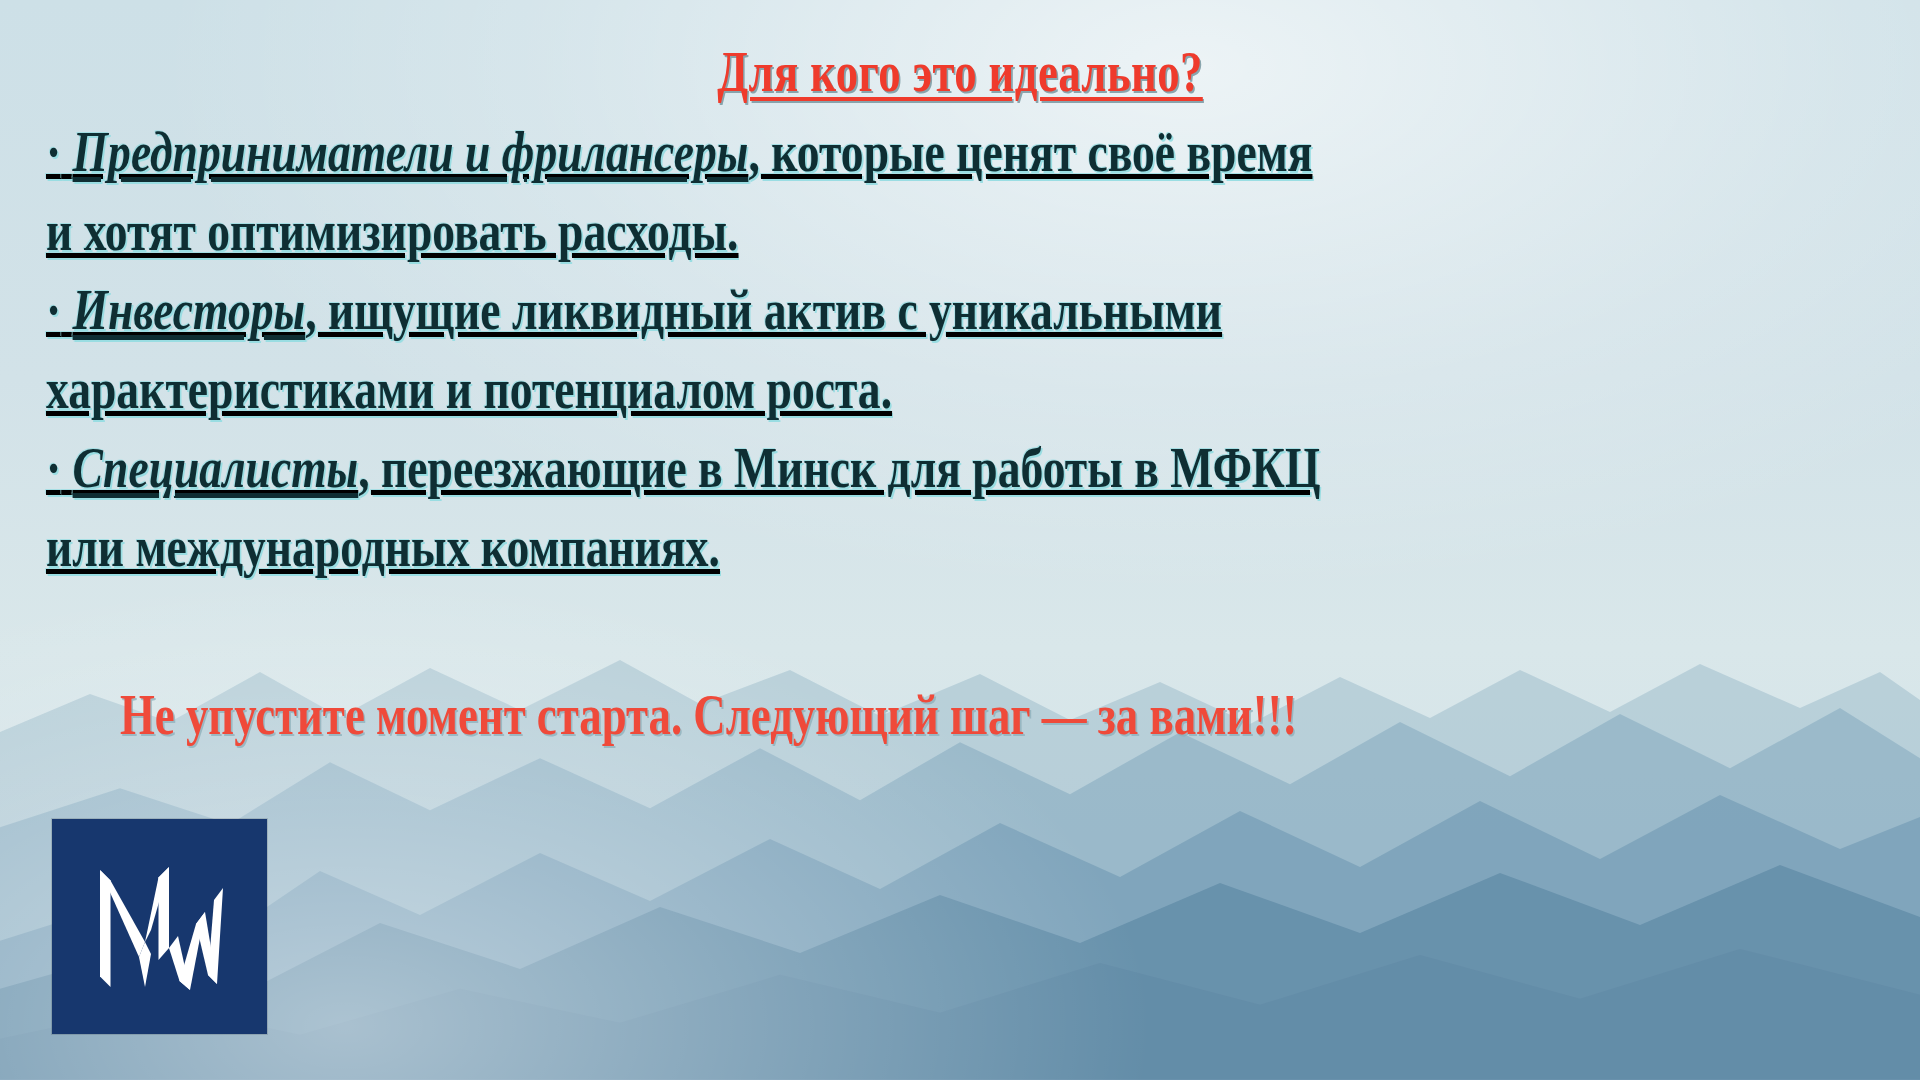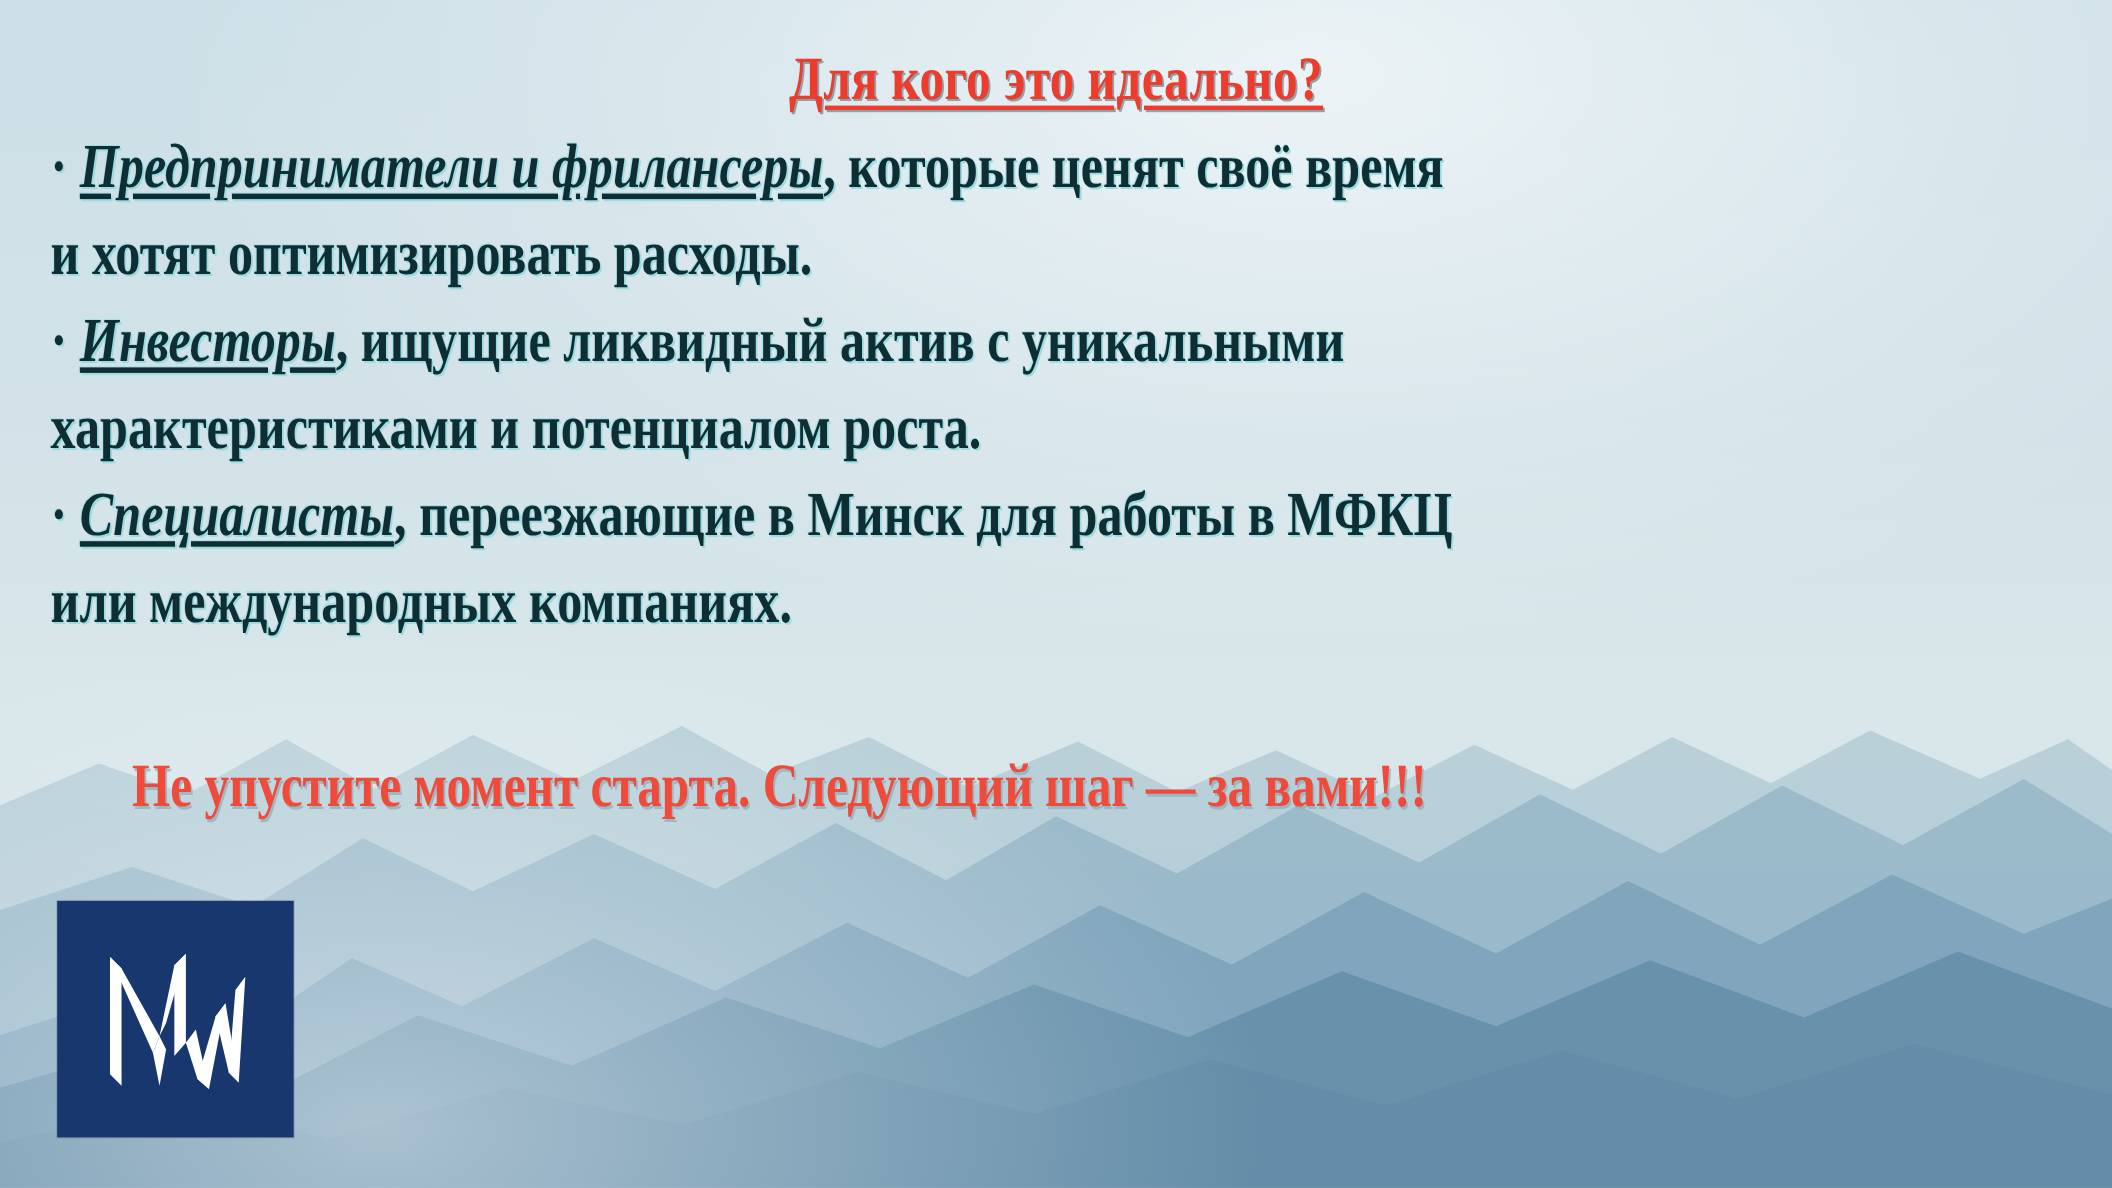--- a/index.html
+++ b/index.html
@@ -60,20 +60,21 @@
     text-shadow:2px 2px 0 rgba(120,150,160,.85);
     white-space:nowrap;
   }
   .title u{ text-decoration:underline; text-decoration-thickness:4px; text-underline-offset:6px;}
 
   .body-block{
     position:absolute;
     left:46px;
     top:112px;
     width:1840px;
+    text-decoration:underline;
   }
   .line{
     font-size:57px;
     line-height:79px;
     font-weight:bold;
     color:#0f2e33;
     white-space:nowrap;
     transform:scaleX(.80);
     transform-origin:left center;
     text-shadow: 2px 2px 0 rgba(150,220,225,.95), -1px -1px 0 rgba(150,220,225,.75);

